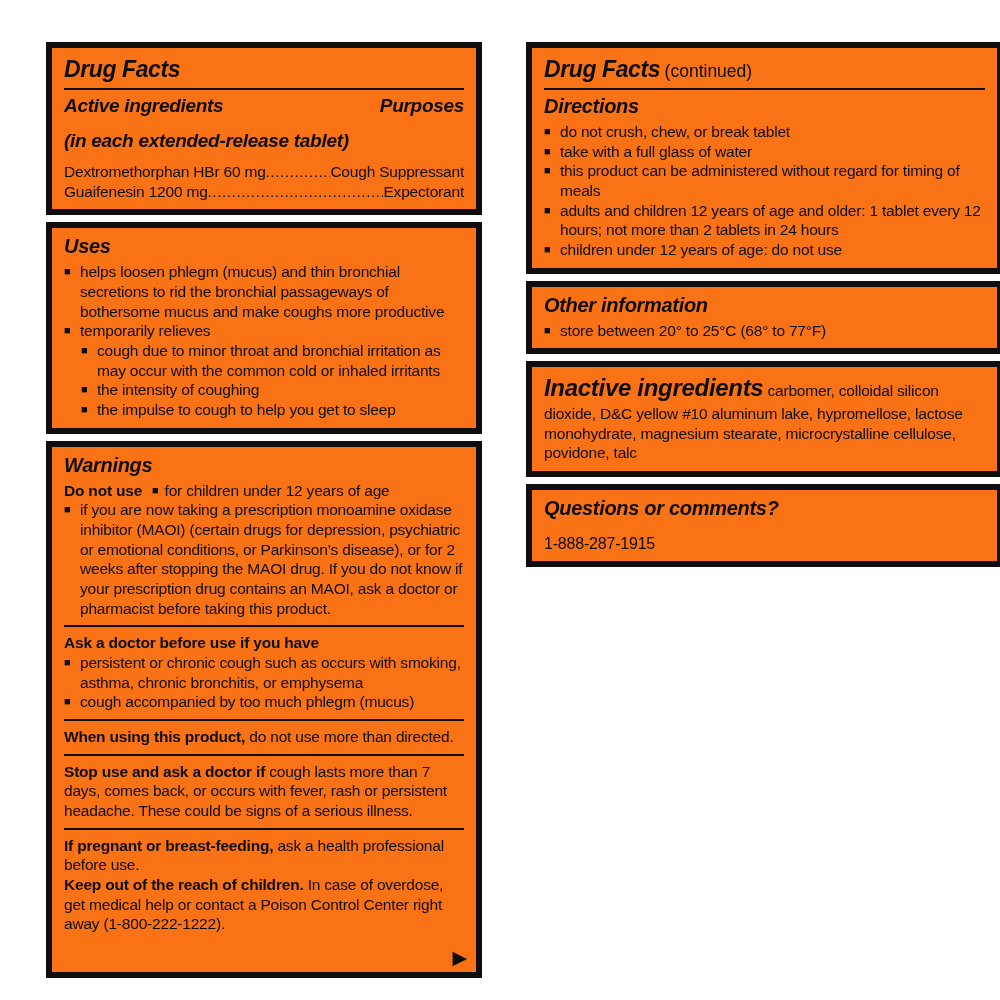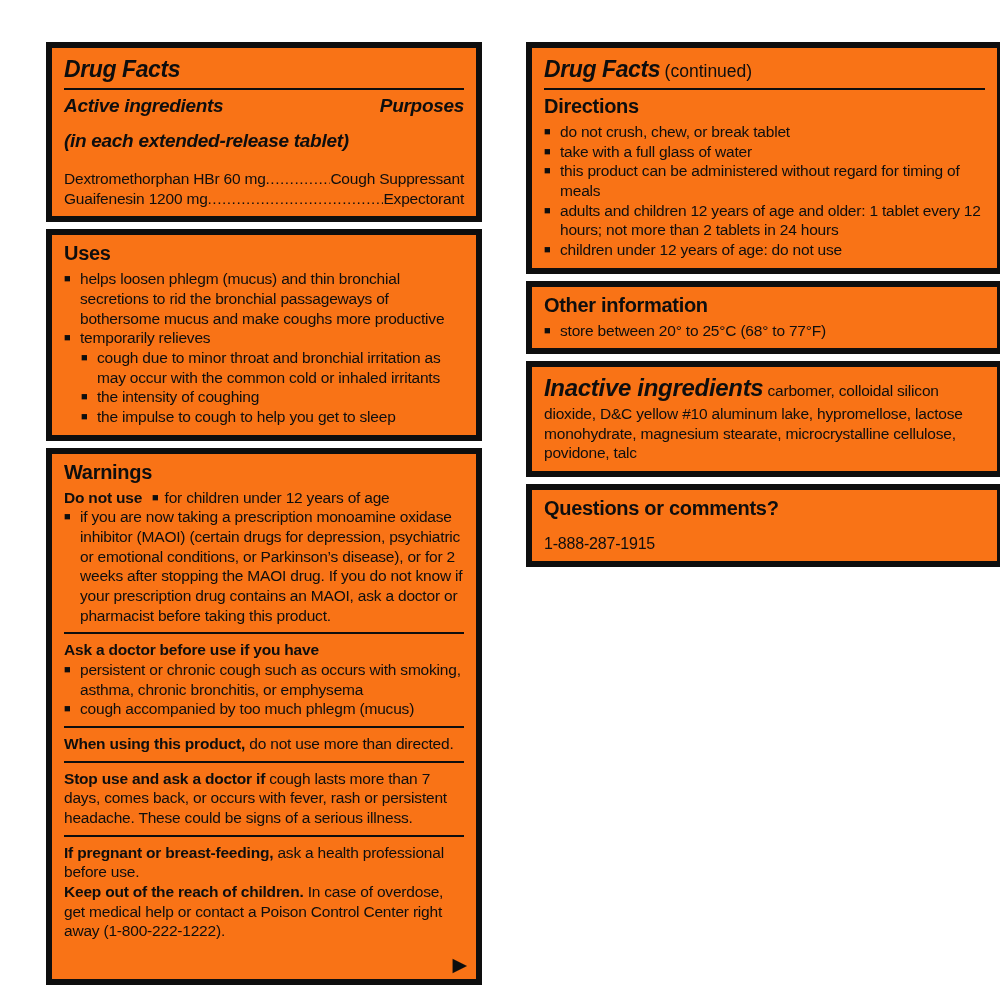--- a/index.html
+++ b/index.html
@@ -48,20 +48,21 @@
   .h2 {
     font-size: 19px;
     font-weight: bold;
     font-style: italic;
     letter-spacing: -0.3px;
   }
   .cols { display: flex; justify-content: space-between; margin-bottom: 13px; }
   .sect-title {
     font-size: 20px;
     font-weight: bold;
+    font-style: italic;
     letter-spacing: -0.3px;
     margin: 1px 0 4px 0;
   }
 
   
   .p, .ing-row, .bullet-row {
     font-size: 15.5px;
     line-height: 1.27;
     letter-spacing: -0.2px;
   }
@@ -122,21 +123,21 @@
 
   <div class="panel left">
 
     <section class="box lb1">
       <div class="df-title">Drug Facts</div>
       <div class="rule"></div>
       <div class="cols">
         <span class="h2">Active ingredients</span>
         <span class="h2">Purposes</span>
       </div>
-      <div class="h2" style="margin-bottom:17px;">(in each extended-release tablet)</div>
+      <div class="h2" style="margin-bottom:10px;">(in each extended-release tablet)</div>
       <div class="ing-row">
         <span class="nm">Dextromethorphan HBr 60 mg</span>
         <span class="leader"></span>
         <span class="pp">Cough Suppressant</span>
       </div>
       <div class="ing-row">
         <span class="nm">Guaifenesin 1200 mg</span>
         <span class="leader"></span>
         <span class="pp">Expectorant</span>
       </div>

